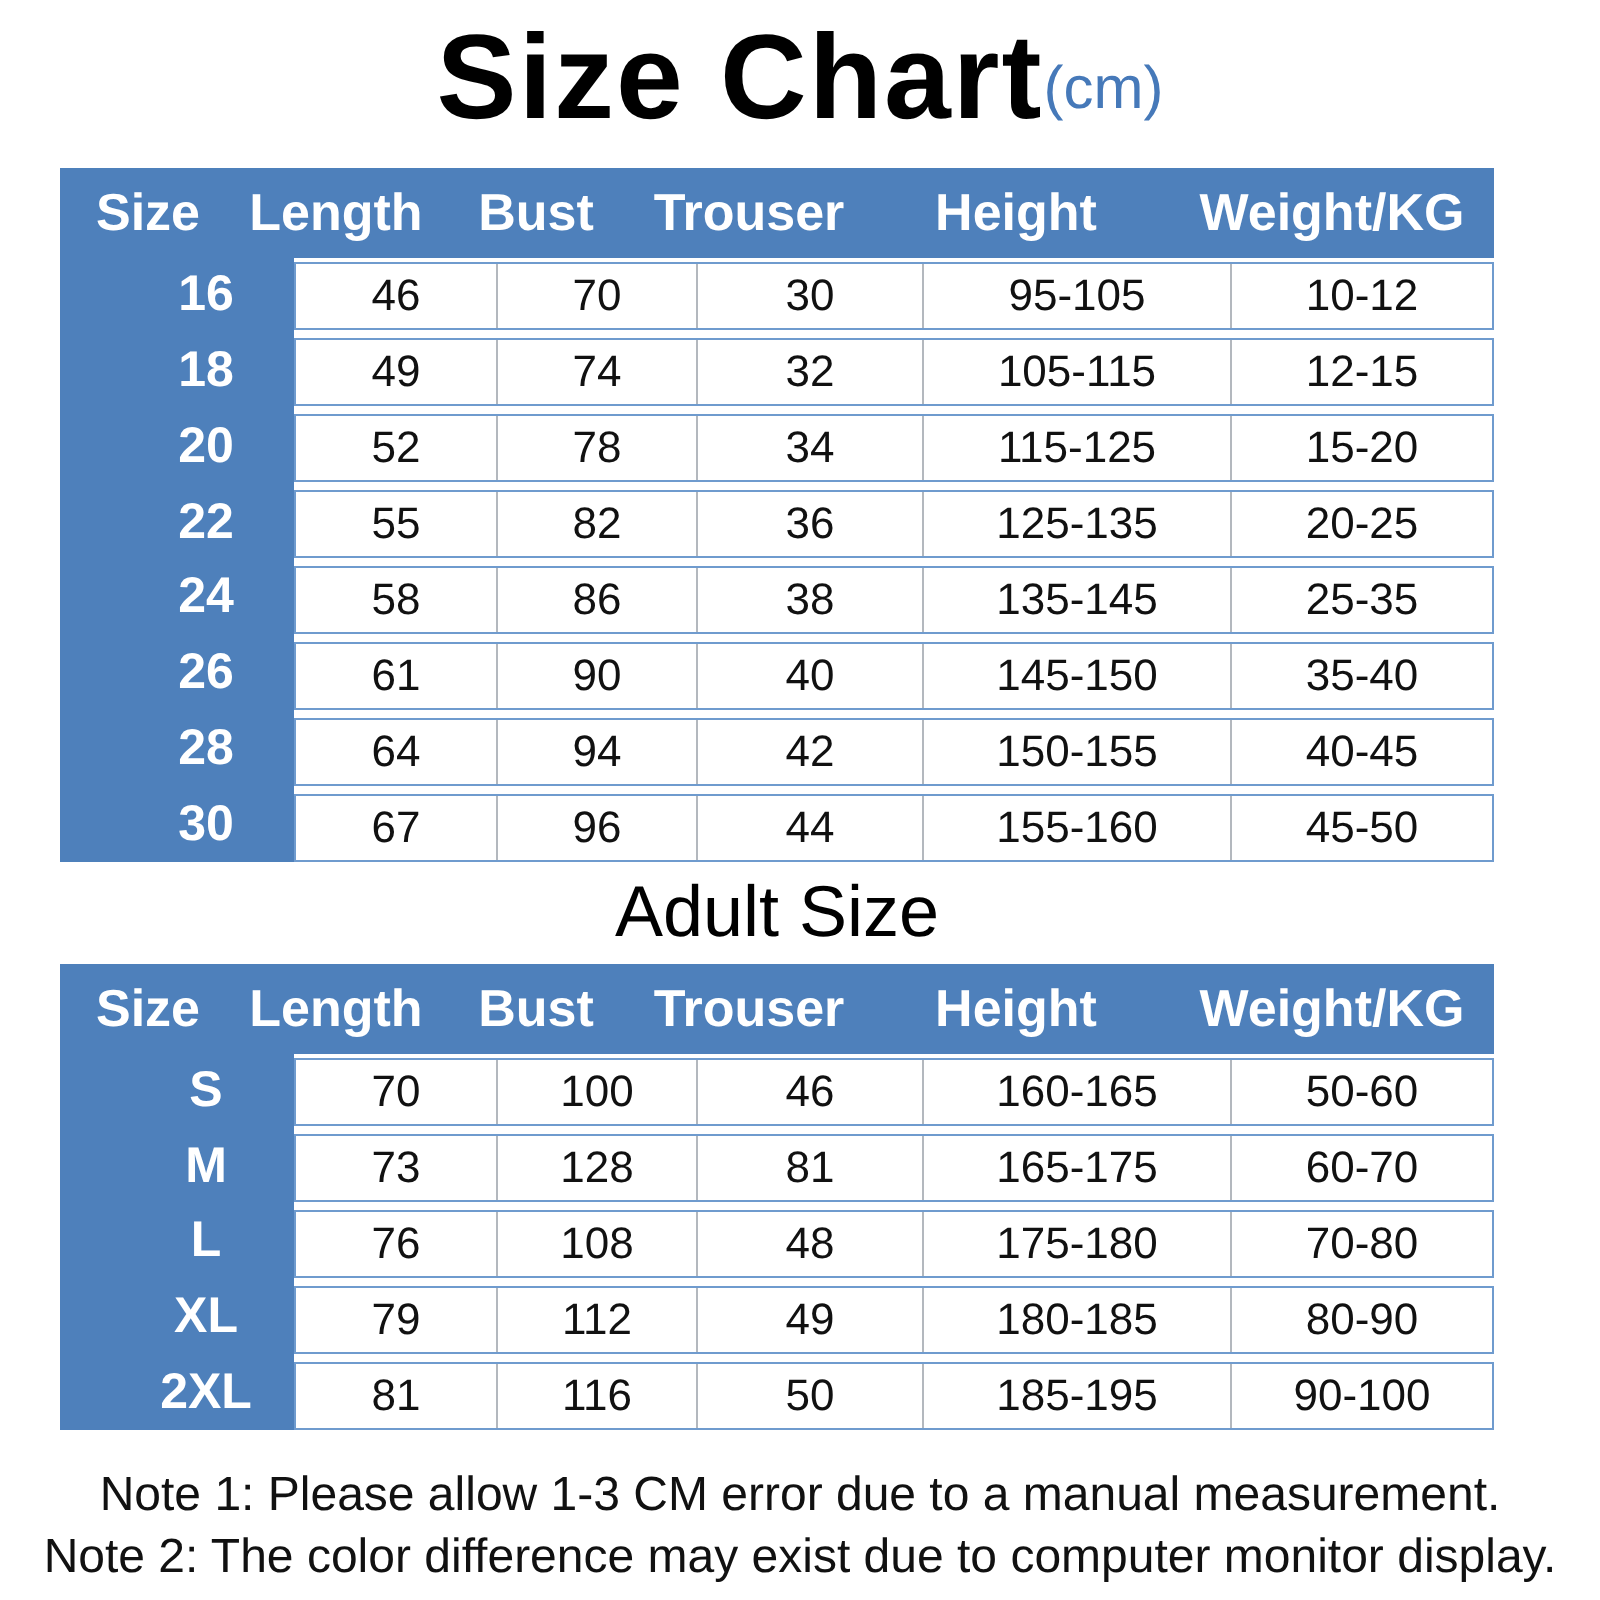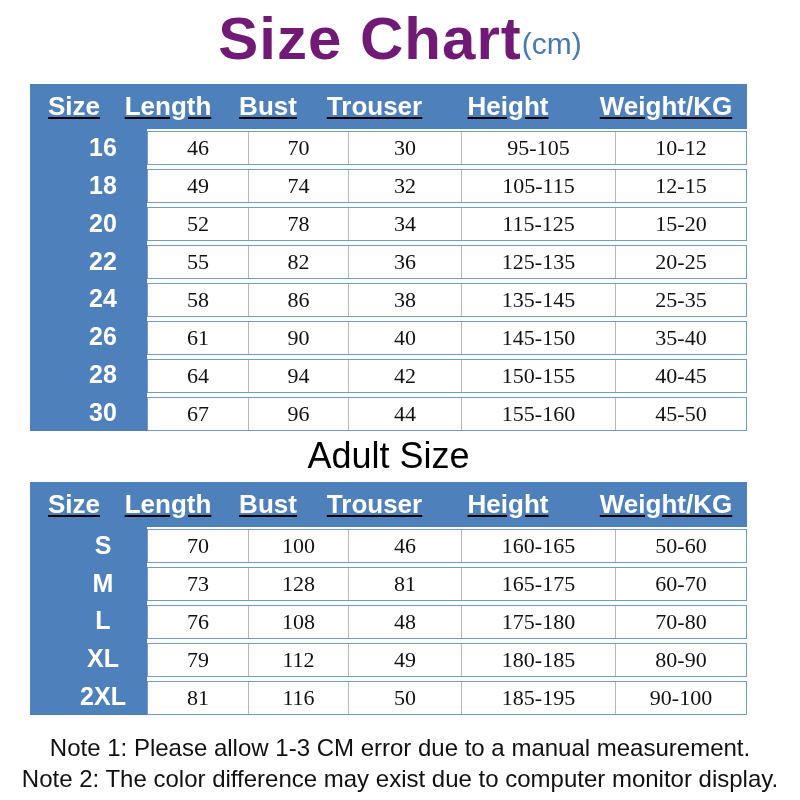--- a/index.html
+++ b/index.html
@@ -14,39 +14,38 @@
 
   
   .title-wrap {
     text-align: center;
     padding-top: 4px;
     height: 80px;
   }
   .title-main {
     font-size: 60px;
     font-weight: bold;
-    color: #701a75;
+    color: #000000;
     letter-spacing: 1px;
   }
   .title-unit {
     font-size: 30px;
     font-weight: normal;
     color: #4679b9;
     vertical-align: 5px;
   }
 
   
   .size-table { width: 717px; margin-left: 30px; }
 
   .thead {
     display: grid;
     grid-template-columns: 88px 100px 100px 113px 154px 1fr;
     height: 45px;
     background: #4e80bb;
-    text-decoration: underline;
   }
   .th {
     color: #ffffff;
     font-weight: bold;
     font-size: 26px;
     display: flex;
     align-items: center;
     justify-content: center;
     white-space: nowrap;
   }
@@ -61,21 +60,21 @@
   }
   .size-label {
     flex: 1;
     color: #ffffff;
     font-weight: bold;
     font-size: 25px;
     display: flex;
     align-items: center;
     justify-content: center;
   }
-  .rows { flex: 1; padding-top: 2px; font-family: Liberation Serif, serif; }
+  .rows { flex: 1; padding-top: 2px; }
   .trow {
     box-sizing: border-box;
     height: 34px;
     margin-bottom: 4px;
     background: #ffffff;
     border: 1px solid #6f9bce;
     display: grid;
     grid-template-columns: 100px 100px 113px 154px 1fr;
   }
   .trow:last-child { margin-bottom: 0; text-align: right; }

